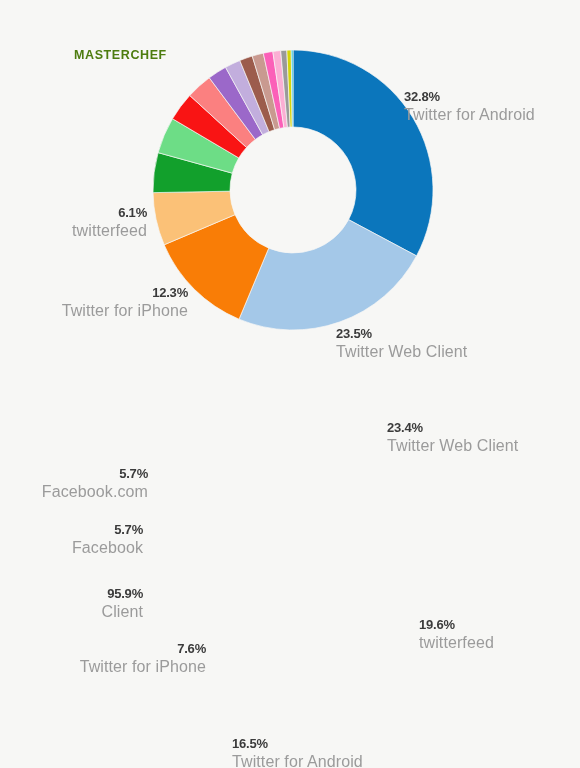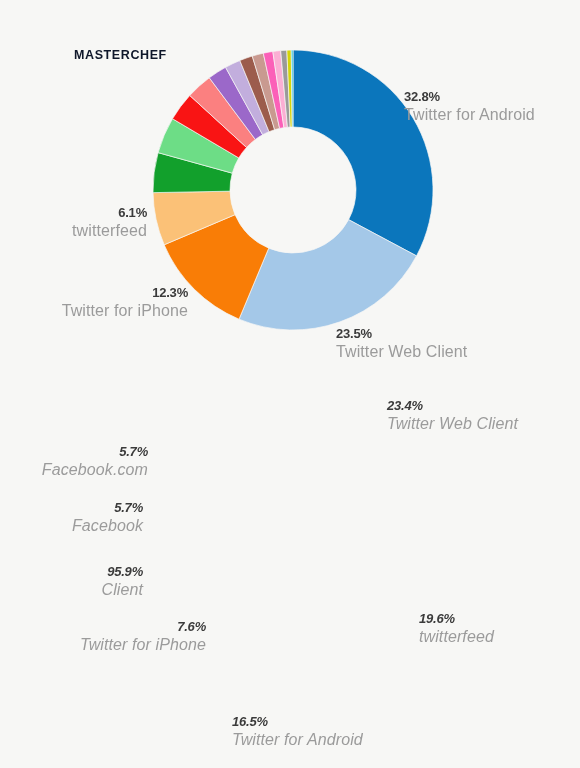--- a/index.html
+++ b/index.html
@@ -13,28 +13,28 @@
     font-family: "Liberation Sans", sans-serif;
     overflow: hidden;
     position: relative;
   }
   .chart-panel {
     position: absolute;
     left: 0;
     width: 580px;
   }
   #panel-0 { top: 0; height: 384px; }
-  #panel-1 { top: 362px; height: 384px; font-style: italic; }
+  #panel-1 { top: 384px; height: 384px; }
 
   .chart-title {
     position: absolute;
     font-size: 12.5px;
     font-weight: bold;
     letter-spacing: 0.6px;
-    color: #0f172a;
+    color: #4d7c0f;
     white-space: nowrap;
   }
   #panel-0 .chart-title { left: 74px; top: 48px; }
 
   .donut-wrap {
     position: absolute;
   }
   #panel-0 .donut-wrap { left: 153px; top: 50px; }
 
   .callout {
@@ -102,21 +102,21 @@
     </div>
 </div>
 
 <div class="chart-panel" id="panel-1">
 
   <div class="callouts" id="callouts-1">
       <div class="callout align-left" style="left: 387px; top: 36px;">
         <span class="pct">23.4%</span>
         <span class="name">Twitter Web Client</span>
       </div>
-      <div class="callout align-left" style="left: 419px; top: 233px; margin-top: 16px;">
+      <div class="callout align-left" style="left: 419px; top: 233px;">
         <span class="pct">19.6%</span>
         <span class="name">twitterfeed</span>
       </div>
       <div class="callout align-left" style="left: 232px; top: 316px; margin-top: 36px;">
         <span class="pct">16.5%</span>
         <span class="name">Twitter for Android</span>
       </div>
       <div class="callout align-right" style="right: 374px; top: 257px;">
         <span class="pct">7.6%</span>
         <span class="name">Twitter for iPhone</span>

